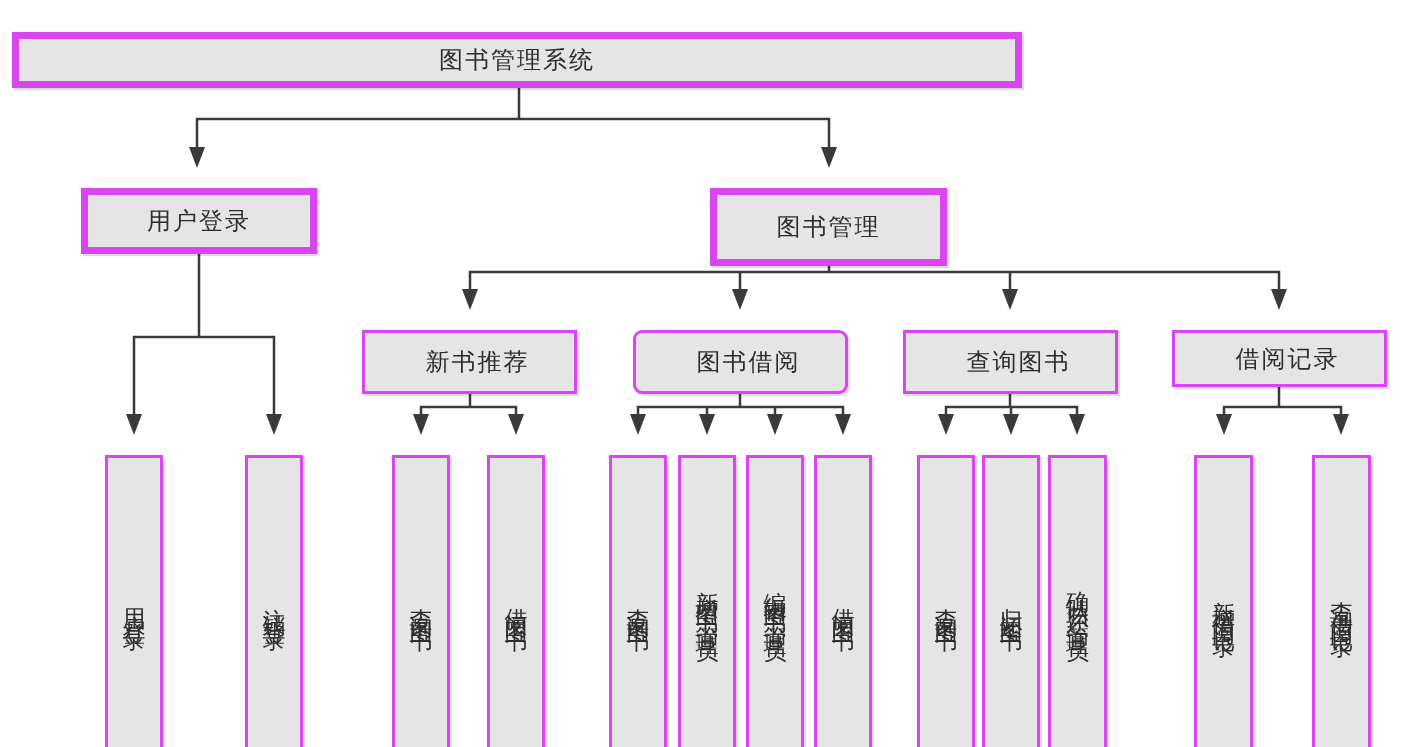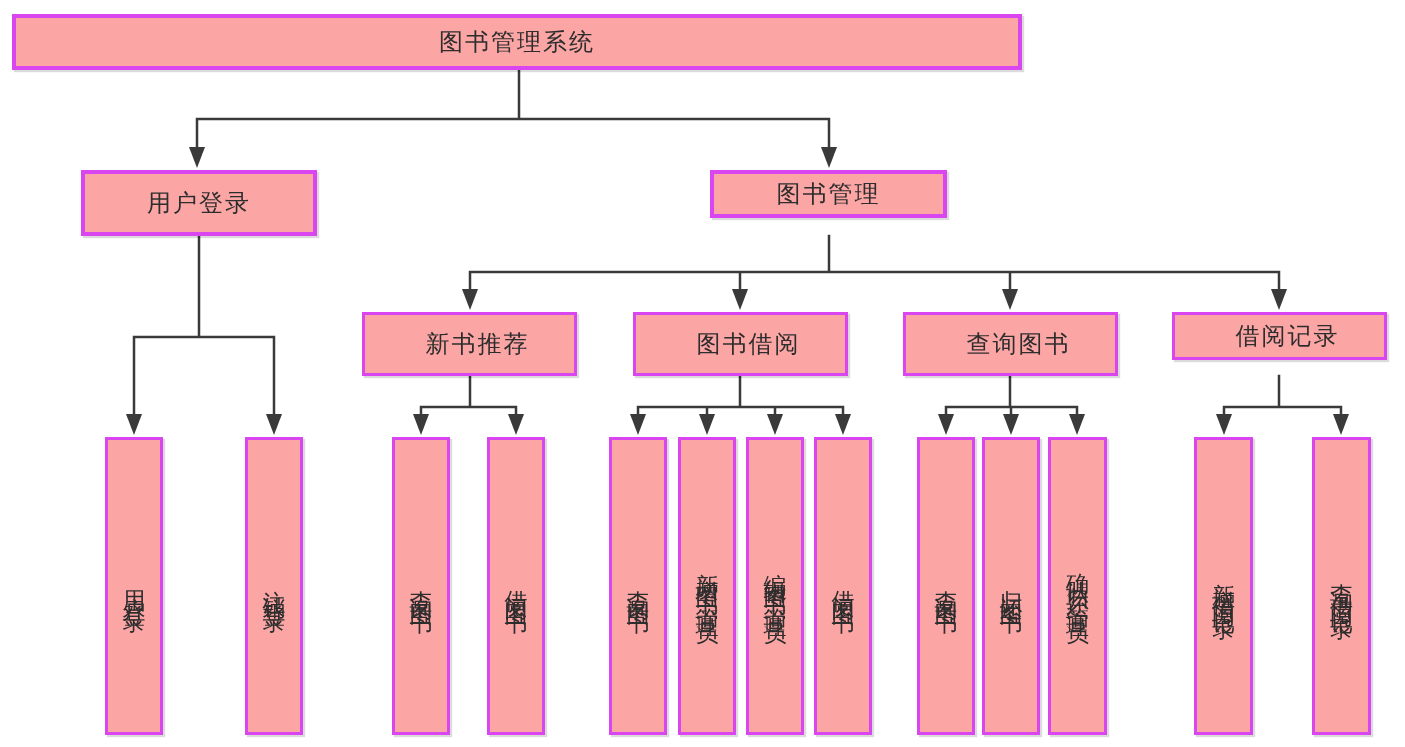--- a/index.html
+++ b/index.html
@@ -13,28 +13,29 @@
   }
   .connectors {
     position: absolute;
     left: 0; top: 0;
     width: 1405px; height: 747px;
     z-index: 0;
   }
   .node {
     position: absolute;
     box-sizing: border-box;
-    background: #fca5a5;
-    border: 4px solid #d946ef;
+    background: #e5e5e5;
+    border: 7px solid #d946ef;
     color: #2d2d2d;
     display: flex;
     align-items: center;
     justify-content: center;
     box-shadow: 2px 2px 1px rgba(0,0,0,0.14);
     z-index: 1;
+    margin-top: 18px;
   }
   .hnode {
     font-size: 24px;
     letter-spacing: 2px;
     white-space: nowrap;
   }
   .l3 { border-width: 3px; padding-left: 16px; }
   .vnode {
     border-width: 3px;
     writing-mode: vertical-rl;
@@ -97,26 +98,26 @@
       <polygon points="1003,414 1019,414 1011,435"></polygon>
       <polygon points="1069,414 1085,414 1077,435"></polygon>
       <polygon points="1216,414 1232,414 1224,435"></polygon>
       <polygon points="1333,414 1349,414 1341,435"></polygon>
     </g>
   </svg>
 
   <div class="node hnode" style="left:12px; top:14px; width:1010px; height:56px;">图书管理系统</div>
 
   <div class="node hnode" style="left:81px; top:170px; width:236px; height:66px;">用户登录</div>
-  <div class="node hnode" style="left:710px; top:170px; width:237px; height:48px;">图书管理</div>
+  <div class="node hnode" style="left:710px; top:170px; width:237px; height:78px;">图书管理</div>
 
   <div class="node hnode l3" style="left:362px; top:312px; width:215px; height:64px;">新书推荐</div>
-  <div class="node hnode l3" style="left:633px; top:312px; width:215px; height:64px;">图书借阅</div>
+  <div class="node hnode l3" style="left:633px; top:312px; width:215px; height:64px;border-radius:9px;">图书借阅</div>
   <div class="node hnode l3" style="left:903px; top:312px; width:215px; height:64px;">查询图书</div>
-  <div class="node hnode l3" style="left:1172px; top:312px; width:215px; height:48px;">借阅记录</div>
+  <div class="node hnode l3" style="left:1172px; top:312px; width:215px; height:57px;">借阅记录</div>
 
   <div class="node vnode" style="left:105px; top:437px; width:58px; height:298px;">用户登录</div>
   <div class="node vnode" style="left:245px; top:437px; width:58px; height:298px;">注销登录</div>
 
   <div class="node vnode" style="left:392px; top:437px; width:58px; height:298px;">查询图书</div>
   <div class="node vnode" style="left:487px; top:437px; width:58px; height:298px;">借阅图书</div>
 
   <div class="node vnode" style="left:609px; top:437px; width:58px; height:298px;">查询图书</div>
   <div class="node vnode" style="left:678px; top:437px; width:58px; height:298px;">新增图书（管理员）</div>
   <div class="node vnode" style="left:746px; top:437px; width:58px; height:298px;">编辑图书（管理员）</div>

